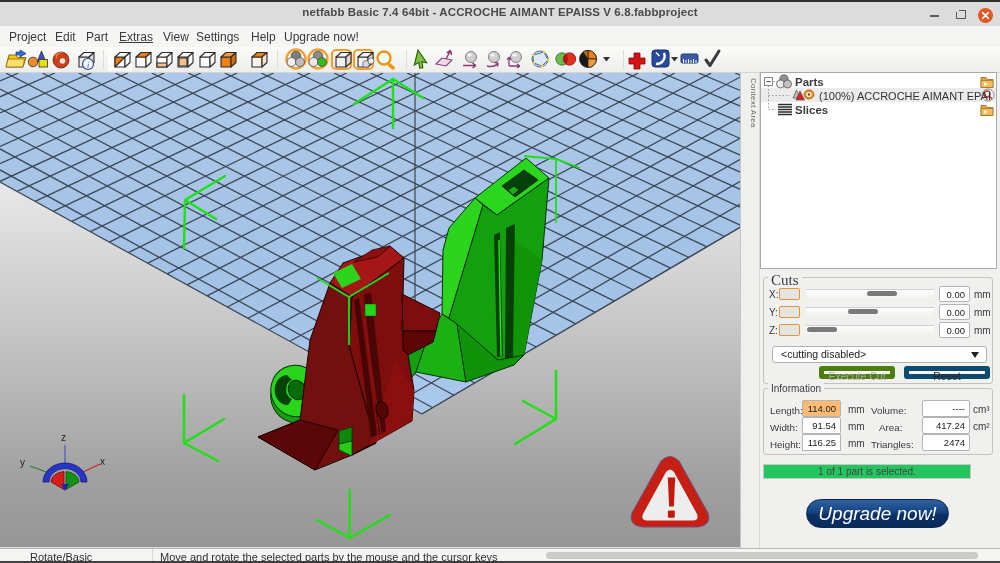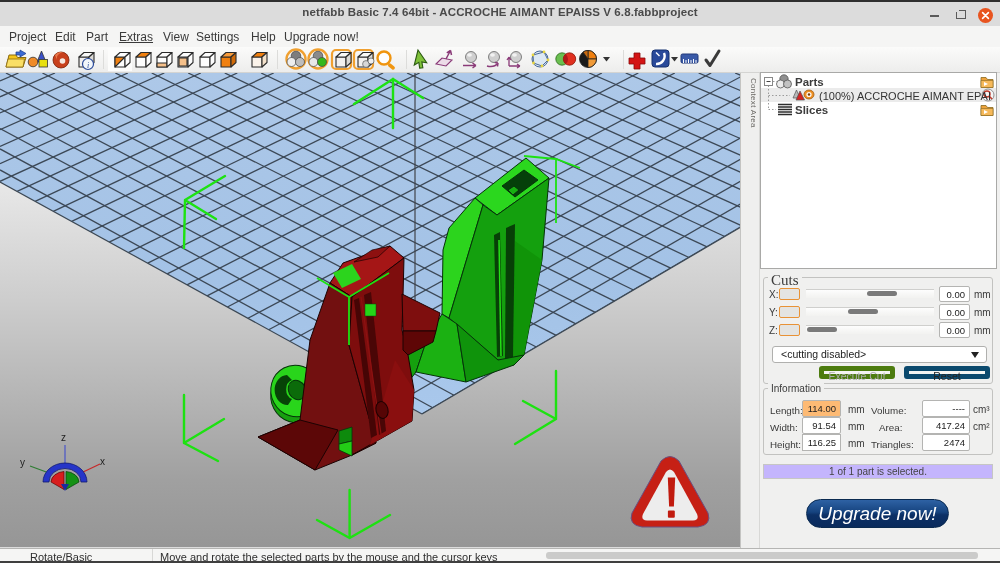--- a/index.html
+++ b/index.html
@@ -417,21 +417,21 @@
 <div class="abs" style="left:848px;top:438px;font-size:10px;color:#3a3a3a;">mm</div>
 <div class="abs" style="left:871px;top:405px;font-size:9.8px;color:#3a3a3a;">Volume:</div>
 <div class="abs" style="left:871px;top:422px;font-size:9.8px;color:#3a3a3a;margin-left:8px;">Area:</div>
 <div class="abs" style="left:871px;top:439px;font-size:9.8px;color:#3a3a3a;">Triangles:</div>
 <div class="abs" style="left:922px;top:400px;width:48px;height:17px;background:#fff;border:1px solid #b4b4b2;border-radius:2px;font-size:9.5px;color:#222;text-align:right;line-height:16px;box-sizing:border-box;padding-right:4px;">----</div>
 <div class="abs" style="left:922px;top:417px;width:48px;height:17px;background:#fff;border:1px solid #b4b4b2;border-radius:2px;font-size:9.5px;color:#222;text-align:right;line-height:16px;box-sizing:border-box;padding-right:4px;">417.24</div>
 <div class="abs" style="left:922px;top:434px;width:48px;height:17px;background:#fff;border:1px solid #b4b4b2;border-radius:2px;font-size:9.5px;color:#222;text-align:right;line-height:16px;box-sizing:border-box;padding-right:4px;">2474</div>
 <div class="abs" style="left:973px;top:404px;font-size:10px;color:#3a3a3a;">cm³</div>
 <div class="abs" style="left:973px;top:421px;font-size:10px;color:#3a3a3a;">cm²</div>
 
-<div class="abs" style="left:763px;top:464px;width:230px;height:15px;background:#c4b5fd;border:1px solid #c6c6c4;box-sizing:border-box;font-size:10px;color:#444;text-align:center;line-height:13px;">1 of 1 part is selected.</div>
+<div class="abs" style="left:763px;top:464px;width:208px;height:15px;background:#22c55e;border:1px solid #c6c6c4;box-sizing:border-box;font-size:10px;color:#444;text-align:center;line-height:13px;">1 of 1 part is selected.</div>
 
 <div class="abs" style="left:806px;top:499px;width:143px;height:29px;border-radius:14.5px;background:linear-gradient(#2e62a4 0%,#16437f 45%,#0c3066 55%,#0a2a5c 100%);border:1px solid #0a2a50;box-sizing:border-box;">
   <div style="text-align:center;font-size:19px;font-style:italic;color:#fff;line-height:27px;">Upgrade now!</div>
 </div>
 
 <div class="abs" style="left:0;top:548px;width:1000px;height:15px;background:#f5f5f4;border-top:1px solid #b5b5b3;box-sizing:border-box;">
   <div class="abs" style="left:30px;top:1.5px;font-size:11px;color:#2f2f2f;">Rotate/Basic</div>
   <div class="abs" style="left:160px;top:1.5px;font-size:11px;color:#2f2f2f;">Move and rotate the selected parts by the mouse and the cursor keys</div>
   <div class="abs" style="left:546px;top:3px;width:432px;height:7px;background:#cbcbca;border-radius:3px;"></div>
   <div class="abs" style="left:152px;top:0;width:1px;height:13px;background:#d8d8d6;"></div>

